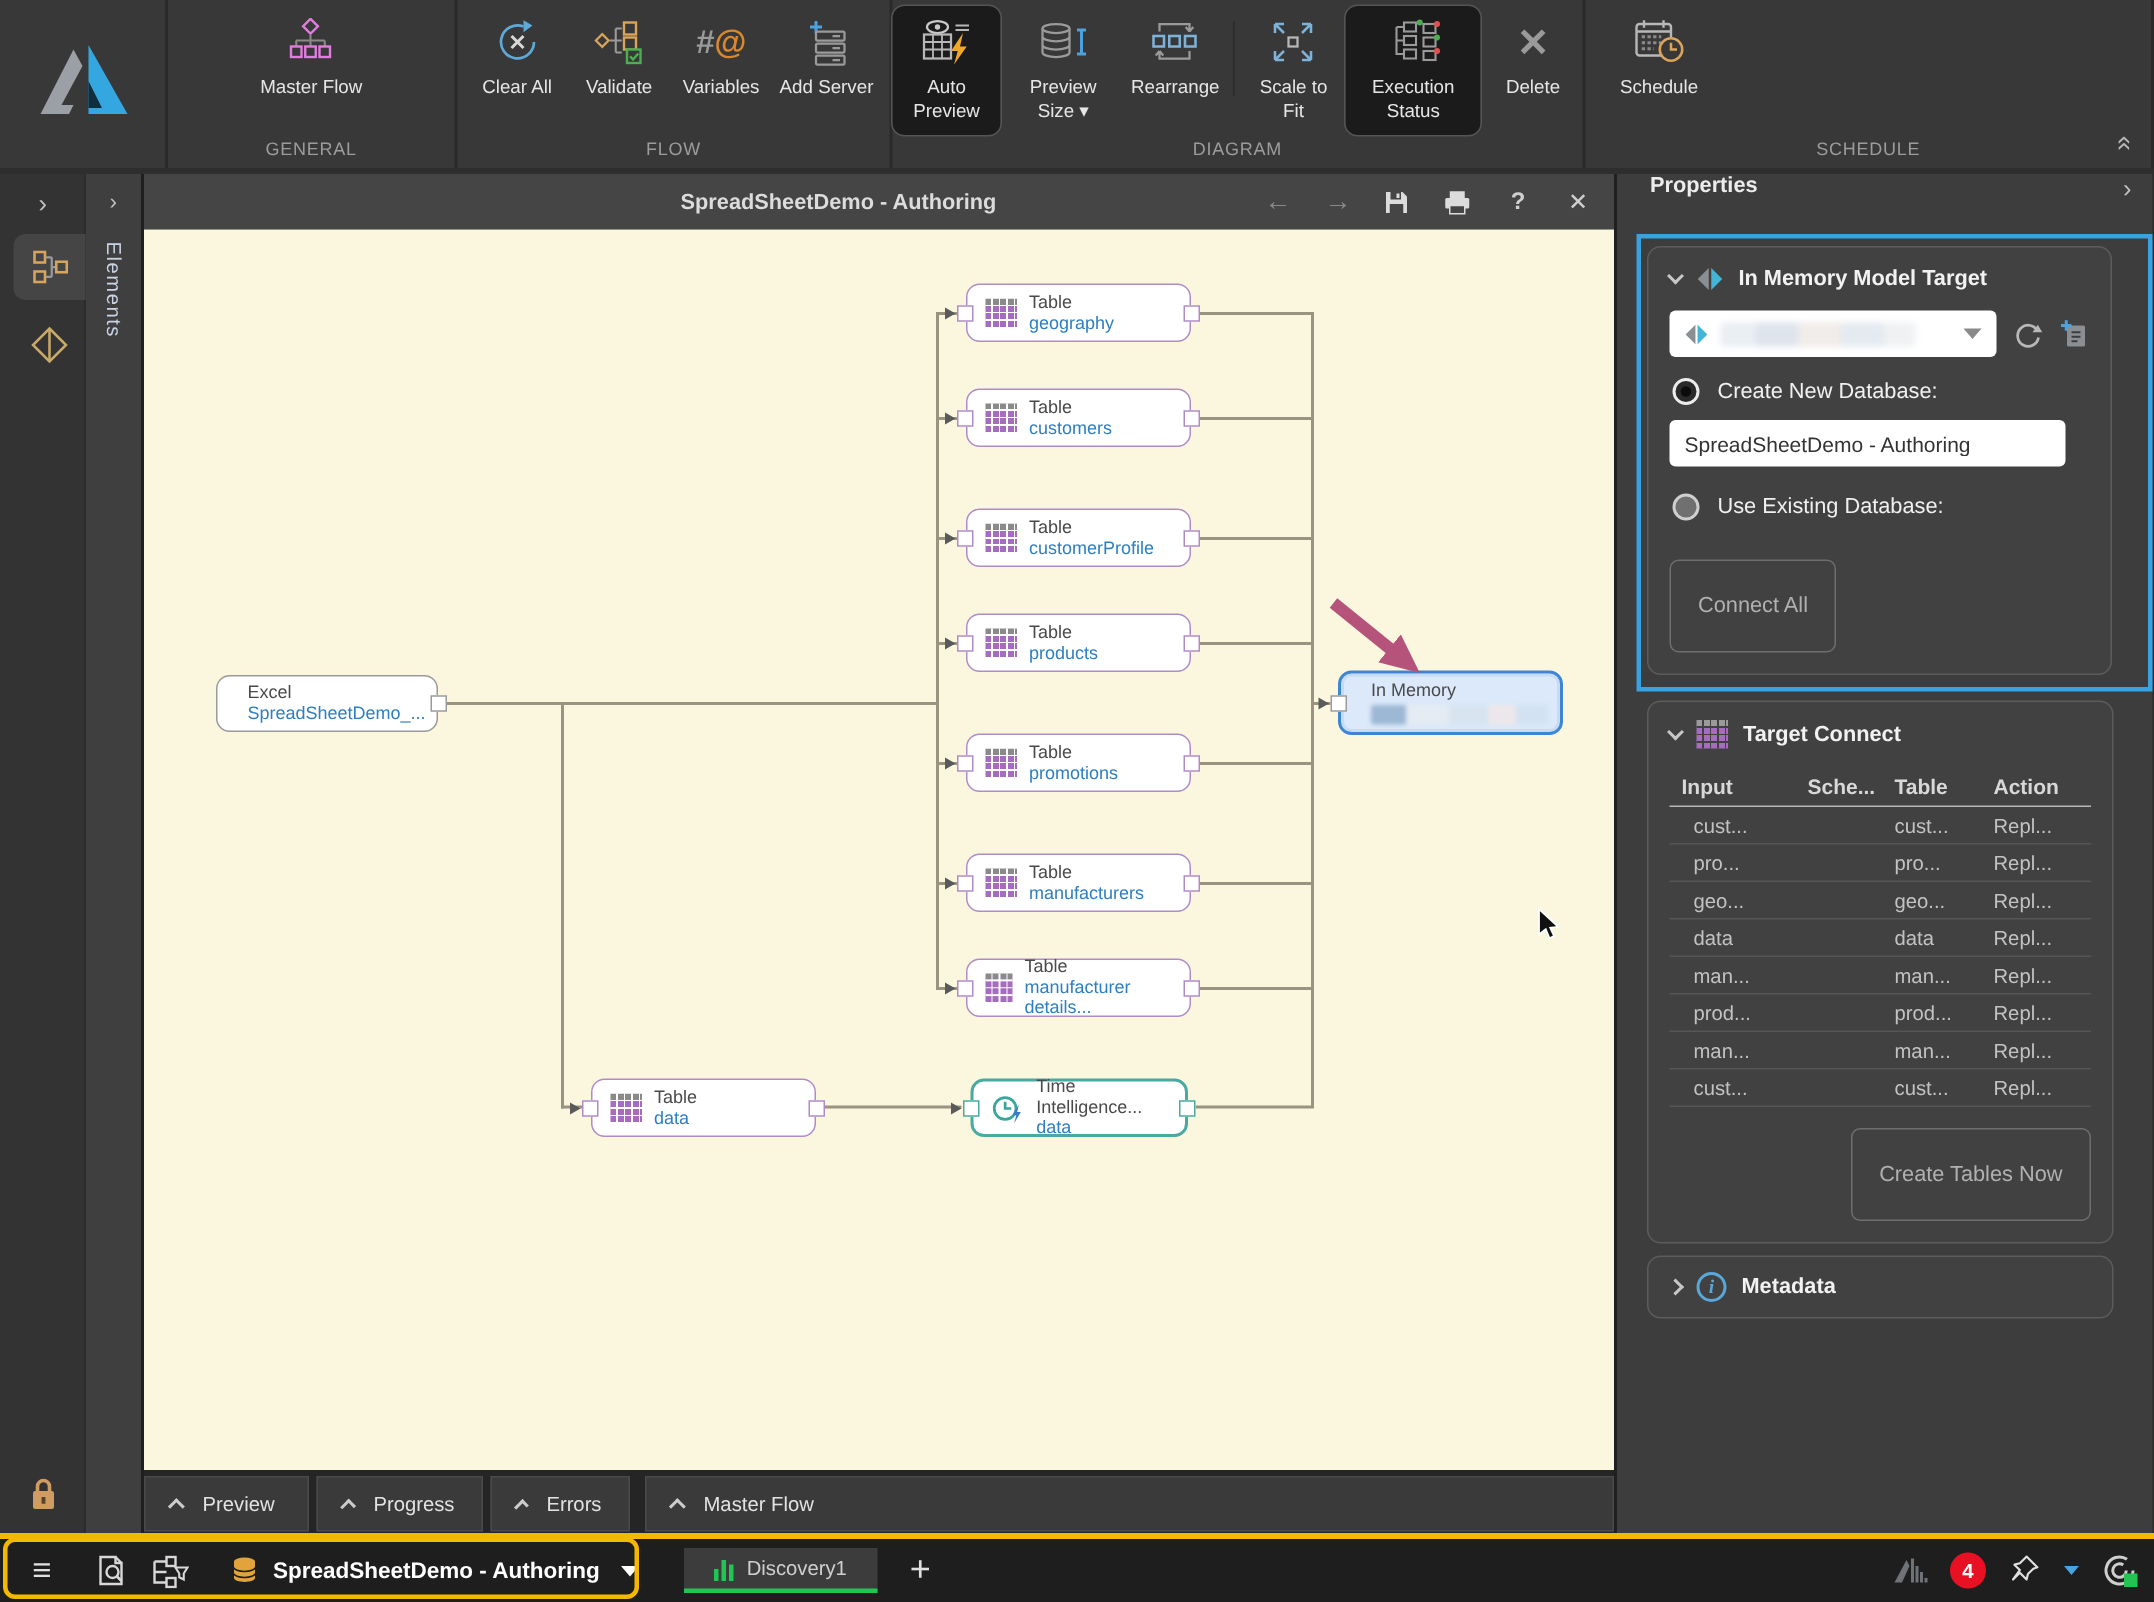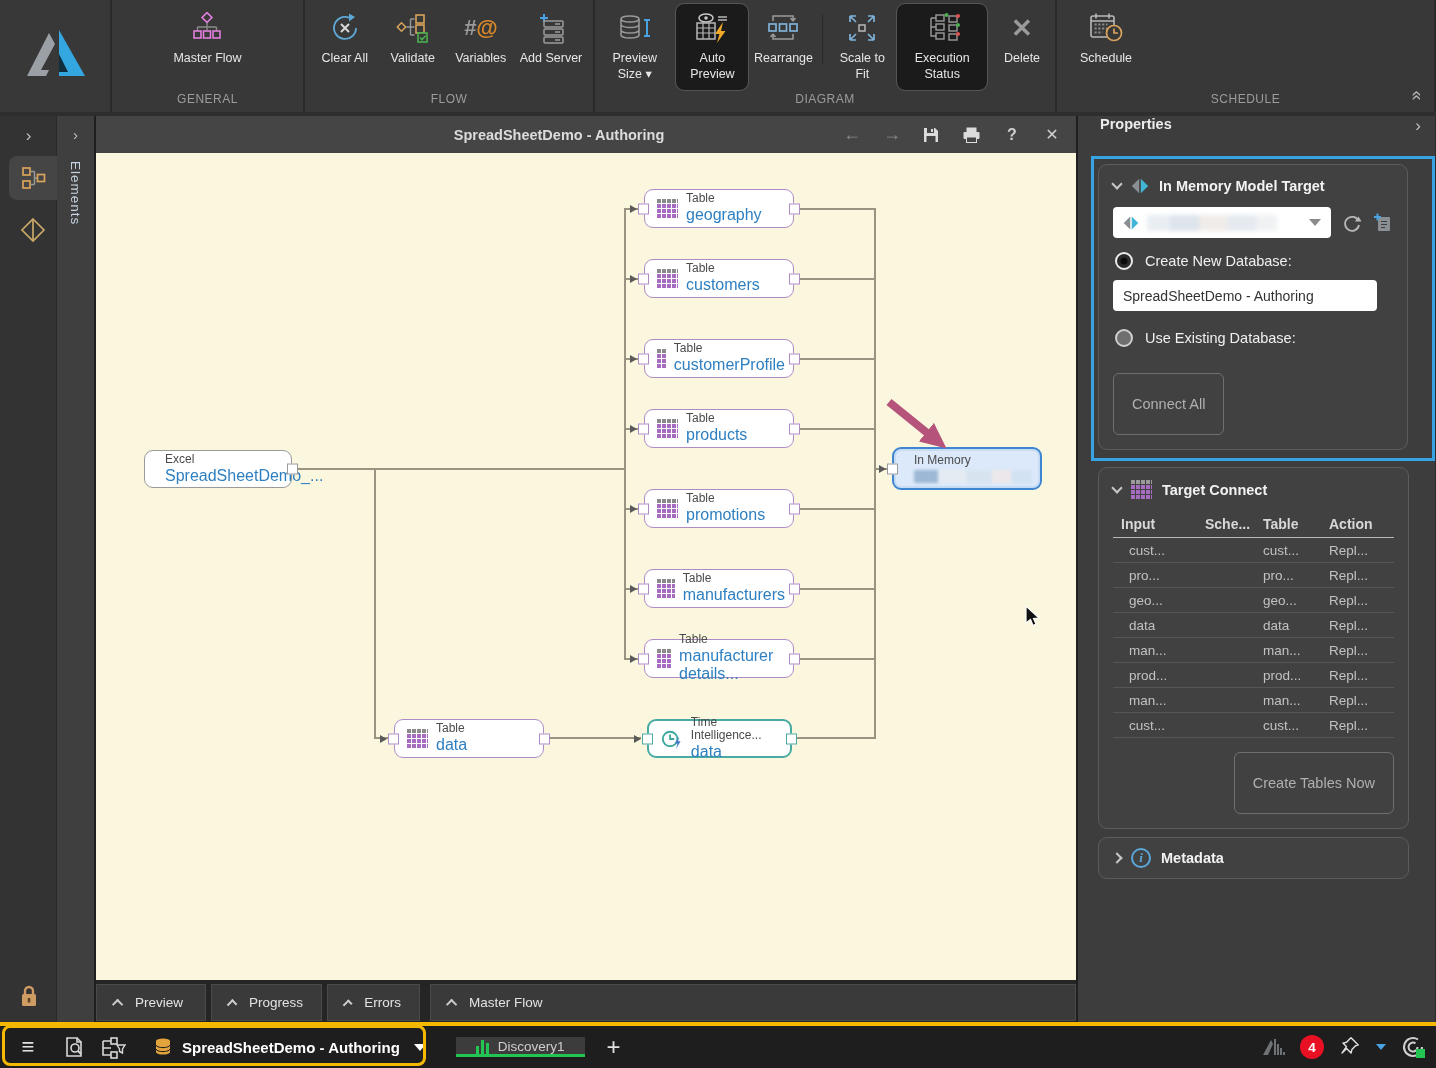--- a/index.html
+++ b/index.html
@@ -48,21 +48,21 @@
   .canvas { flex:1; position:relative; background:#fbf7df; overflow:hidden; }
 
   
   .cline { position:absolute; background:#9b9382; }
   .h2 { height:2px; } .w2 { width:2px; }
 
   
   .node { position:absolute; background:#ffffff; border:1.5px solid #b08cc7; border-radius:9px; display:flex; align-items:center; gap:8px; padding:4px 8px 4px 12px; }
   .node .ntxt { display:flex; flex-direction:column; line-height:1.15; }
   .node .ntitle { font-size:12px; color:#4a4a4a; }
-  .node .nsub { font-size:16px; color:#2e7fc1; }
+  .node .nsub { font-size:12px; color:#2e7fc1; }
   .node.excel { border-color:#9a9a9a; }
   .node.ti { border-color:#49aaa2; border-width:2px; }
   .node.inmem { border-color:#3f86d2; border-width:2px; background:#dbe9fa; box-shadow:0 0 0 2px #c6dcf4 inset; }
   .port { position:absolute; width:11px; height:11px; background:#fff; border:1.5px solid #b08cc7; }
   .port.gray { border-color:#9a9a9a; }
   .port.teal { border-color:#49aaa2; }
   .port-l { left:-7px; top:50%; transform:translateY(-50%); }
   .port-r { right:-7px; top:50%; transform:translateY(-50%); }
   .in-arrow { position:absolute; left:-15px; top:50%; transform:translateY(-50%); width:0; height:0; border-left:7px solid #5a5a5a; border-top:4px solid transparent; border-bottom:4px solid transparent; }
   .tbl-icon { width:21px; height:19px; background:
@@ -117,21 +117,21 @@
 
   
   .taskbar { position:absolute; left:0; top:1022px; width:1436px; height:46px; background:#1e1e1e; }
   .tb-topline { position:absolute; left:0; top:0; width:1436px; height:4px; background:#f5b800; }
   .tb-hl { position:absolute; left:2px; top:3px; width:424px; height:41px; border:3px solid #f5b800; border-radius:8px; pointer-events:none; }
   .tb-items { position:absolute; left:0; top:4px; width:1436px; height:42px; display:flex; align-items:center; }
   .tb-menu { width:56px; text-align:center; color:#e0e0e0; font-size:22px; cursor:default; }
   .tb-ic { width:38px; display:flex; justify-content:center; cursor:default; }
   .proj-pill { display:flex; align-items:center; gap:10px; padding:0 14px; height:36px; color:#ffffff; font-size:15px; font-weight:bold; margin-left:8px; cursor:default; }
   .proj-caret { width:0; height:0; border-left:6px solid transparent; border-right:6px solid transparent; border-top:7px solid #ffffff; margin-left:4px; }
-  .disc-tab { display:flex; align-items:flex-end; gap:9px; background:#3c3c3c; height:20px; padding:0 20px; margin-left:16px; border-bottom:3px solid #23c552; color:#cfcfcf; font-size:13.5px; cursor:default; }
+  .disc-tab { display:flex; align-items:center; gap:9px; background:#3c3c3c; height:30px; padding:0 20px; margin-left:16px; border-bottom:3px solid #23c552; color:#cfcfcf; font-size:13.5px; cursor:default; }
   .tb-plus { color:#e0e0e0; font-size:24px; margin-left:22px; font-weight:normal; cursor:default; }
   .tb-right { position:absolute; right:10px; top:4px; height:42px; display:flex; align-items:center; gap:14px; }
   .badge { width:24px; height:24px; border-radius:50%; background:#e81123; color:#fff; font-size:13.5px; font-weight:bold; display:flex; align-items:center; justify-content:center; cursor:default; }
   .mini-caret { width:0; height:0; border-left:5px solid transparent; border-right:5px solid transparent; border-top:6px solid #4aa3e0; cursor:default; }
   .bars-icon { display:flex; align-items:flex-end; gap:2px; height:16px; }
   .bars-icon i { width:3px; background:#23c552; display:block; }
 </style>
 </head>
 <body>
 
@@ -205,42 +205,42 @@
           </svg>
         </span>
         <span>Add Server</span>
       </div>
     </div>
     <div class="rglabel">FLOW</div>
   </div>
 
   <div class="rgroup g-diagram">
     <div class="rbtns">
-      <div class="rbtn">
-        <span class="ric">
-          <svg width="36" height="32" viewBox="0 0 36 32">
-            <ellipse cx="13" cy="7" rx="9" ry="3" stroke="#9a9a9a" fill="none" stroke-width="1.5"></ellipse>
-            <path d="M4 7 v16 a9 3 0 0 0 18 0 v-16 M4 12.5 a9 3 0 0 0 18 0 M4 18 a9 3 0 0 0 18 0" stroke="#9a9a9a" fill="none" stroke-width="1.5"></path>
-            <path d="M27 8 h6 M30 8 v16 M27 24 h6" stroke="#4aa3e0" stroke-width="2"></path>
-          </svg>
-        </span>
-        <span><span>Preview Size</span> <span>▾</span></span>
-      </div>
       <div class="rbtn active">
         <span class="ric">
           <svg width="36" height="32" viewBox="0 0 36 32">
             <ellipse cx="12" cy="6" rx="7" ry="4" stroke="#c8c8c8" fill="none" stroke-width="1.5"></ellipse>
             <circle cx="12" cy="6" r="1.8" fill="#c8c8c8"></circle>
             <rect x="3" y="11" width="18" height="16" stroke="#b8b8b8" fill="none" stroke-width="1.5"></rect>
             <path d="M3 16 h18 M3 21 h18 M9 11 v16 M15 11 v16" stroke="#b8b8b8" stroke-width="1.2"></path>
             <polygon points="29,10 21,22 25.5,22 23,31 31.5,19 27,19" fill="#f0a828"></polygon>
             <path d="M24 5 h9 M24 8 h9" stroke="#b8b8b8" stroke-width="1.3"></path>
           </svg>
         </span>
         <span>Auto Preview</span>
+      </div>
+      <div class="rbtn">
+        <span class="ric">
+          <svg width="36" height="32" viewBox="0 0 36 32">
+            <ellipse cx="13" cy="7" rx="9" ry="3" stroke="#9a9a9a" fill="none" stroke-width="1.5"></ellipse>
+            <path d="M4 7 v16 a9 3 0 0 0 18 0 v-16 M4 12.5 a9 3 0 0 0 18 0 M4 18 a9 3 0 0 0 18 0" stroke="#9a9a9a" fill="none" stroke-width="1.5"></path>
+            <path d="M27 8 h6 M30 8 v16 M27 24 h6" stroke="#4aa3e0" stroke-width="2"></path>
+          </svg>
+        </span>
+        <span><span>Preview Size</span> <span>▾</span></span>
       </div>
       <div class="rbtn">
         <span class="ric">
           <svg width="36" height="32" viewBox="0 0 36 32">
             <path d="M8 9 v-5 h20 v5 M28 9 l-2.5 -3 M28 9 l2.5 -3" stroke="#9a9a9a" fill="none" stroke-width="1.5"></path>
             <path d="M28 22 v5 h-20 v-5 M8 22 l-2.5 3 M8 22 l2.5 3" stroke="#9a9a9a" fill="none" stroke-width="1.5"></path>
             <rect x="4" y="12" width="7" height="7" stroke="#7fb2d9" fill="none" stroke-width="1.7"></rect>
             <rect x="14.5" y="12" width="7" height="7" stroke="#7fb2d9" fill="none" stroke-width="1.7"></rect>
             <rect x="25" y="12" width="7" height="7" stroke="#7fb2d9" fill="none" stroke-width="1.7"></rect>
           </svg>

